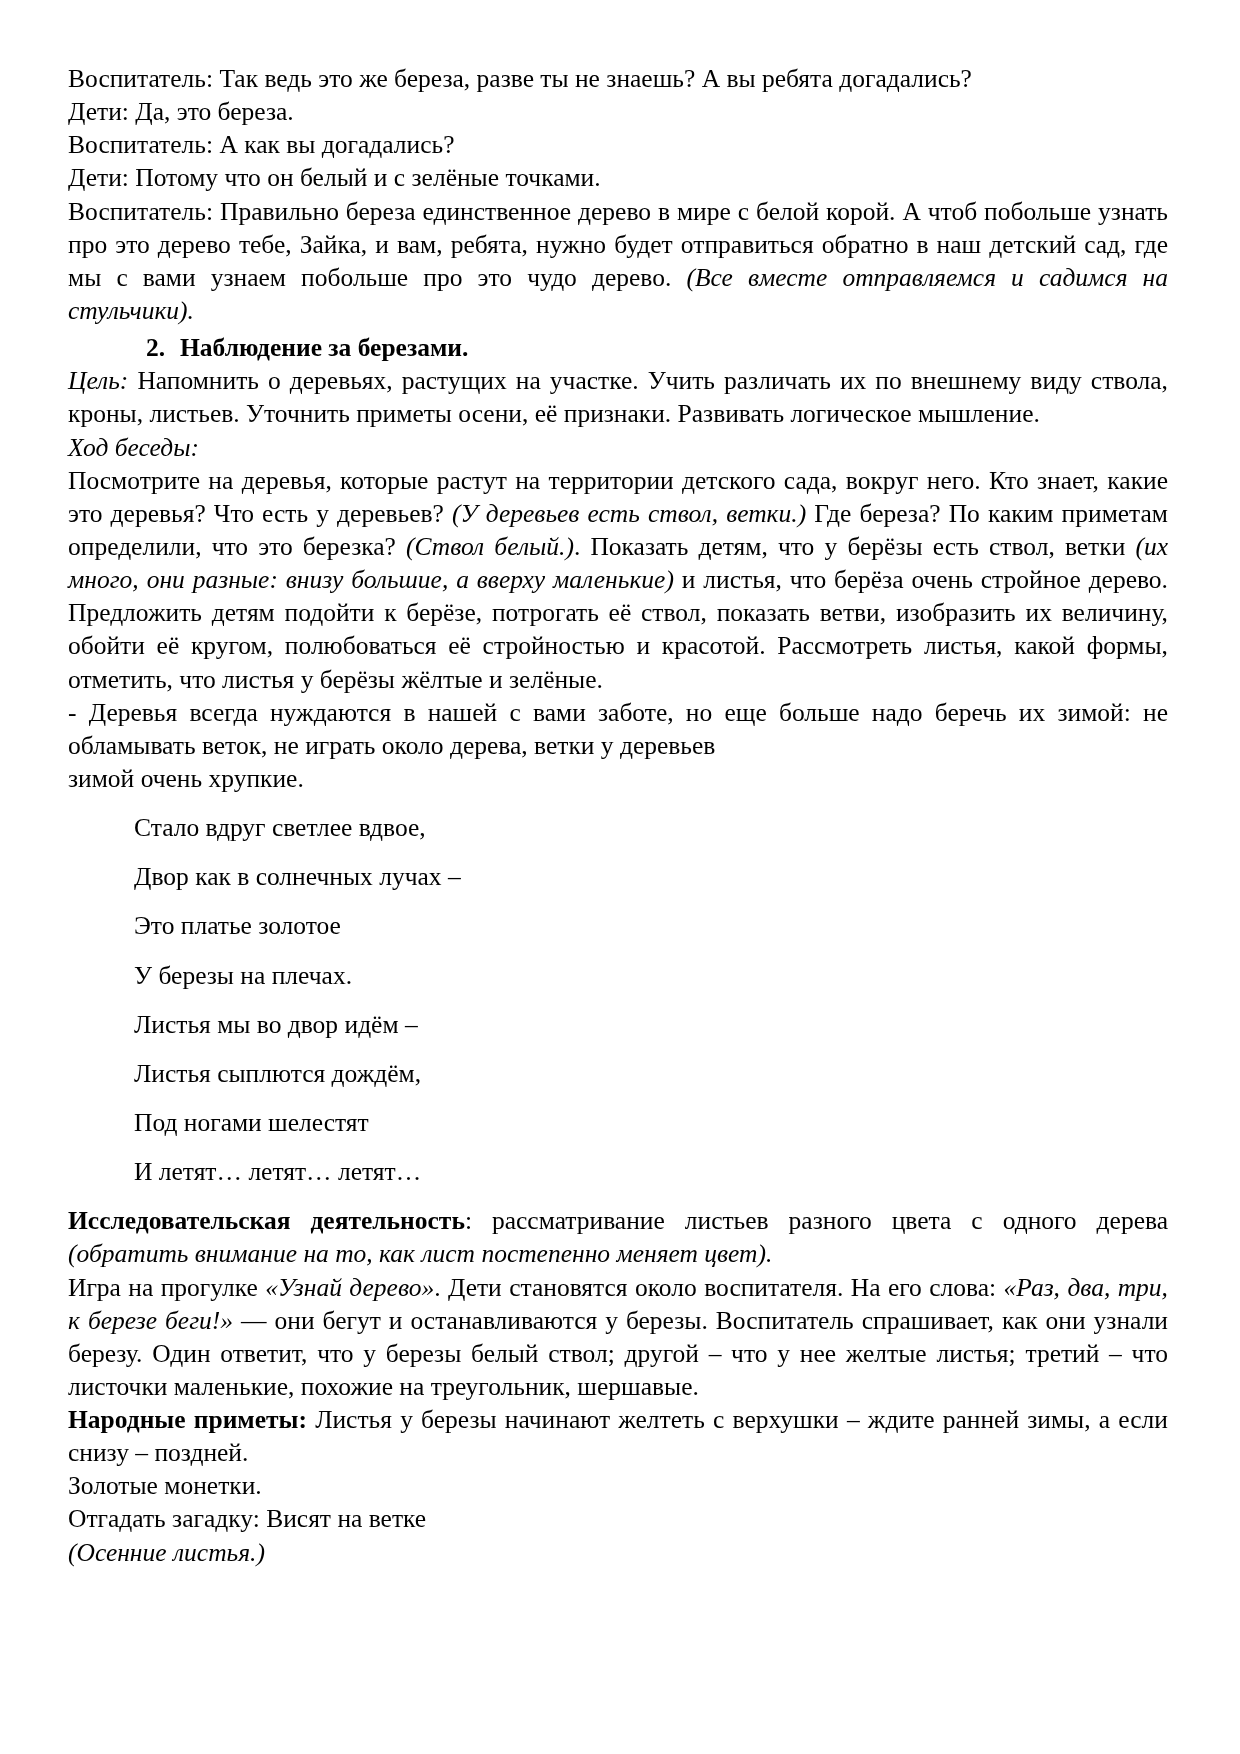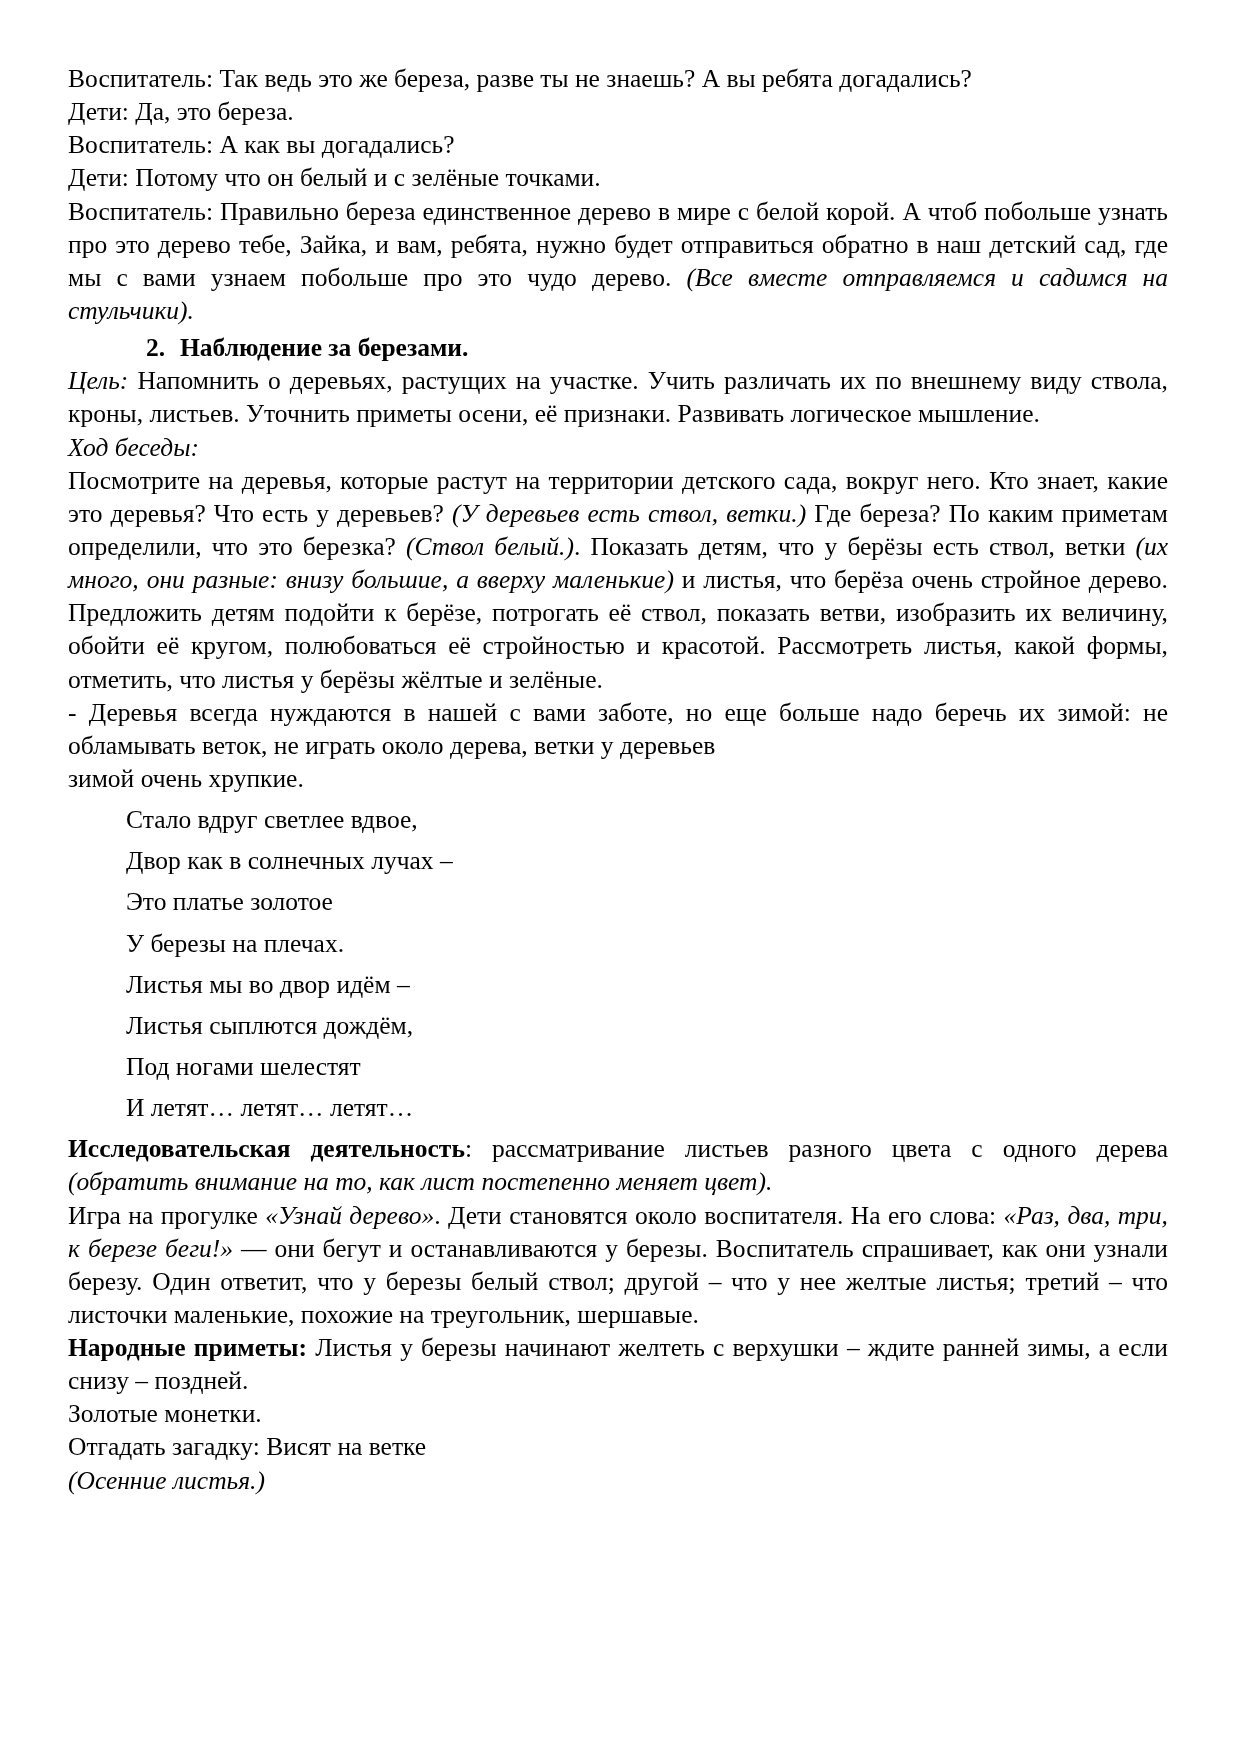--- a/index.html
+++ b/index.html
@@ -48,21 +48,21 @@
     margin-top: 4px;
   }
   .numbered .num {
     display: inline-block;
     min-width: 34px;
   }
   .poem {
     padding-left: 50px;
   }
   .poem p {
-    margin: 8px;
+    margin: 16px;
   }
 </style>
 </head>
 <body>
 
 <div class="page">
   <div class="doc">
 
     <p class="left">Воспитатель: Так ведь это же береза, разве ты не знаешь? А вы ребята догадались?</p>
     <p class="left">Дети: Да, это береза.</p>

